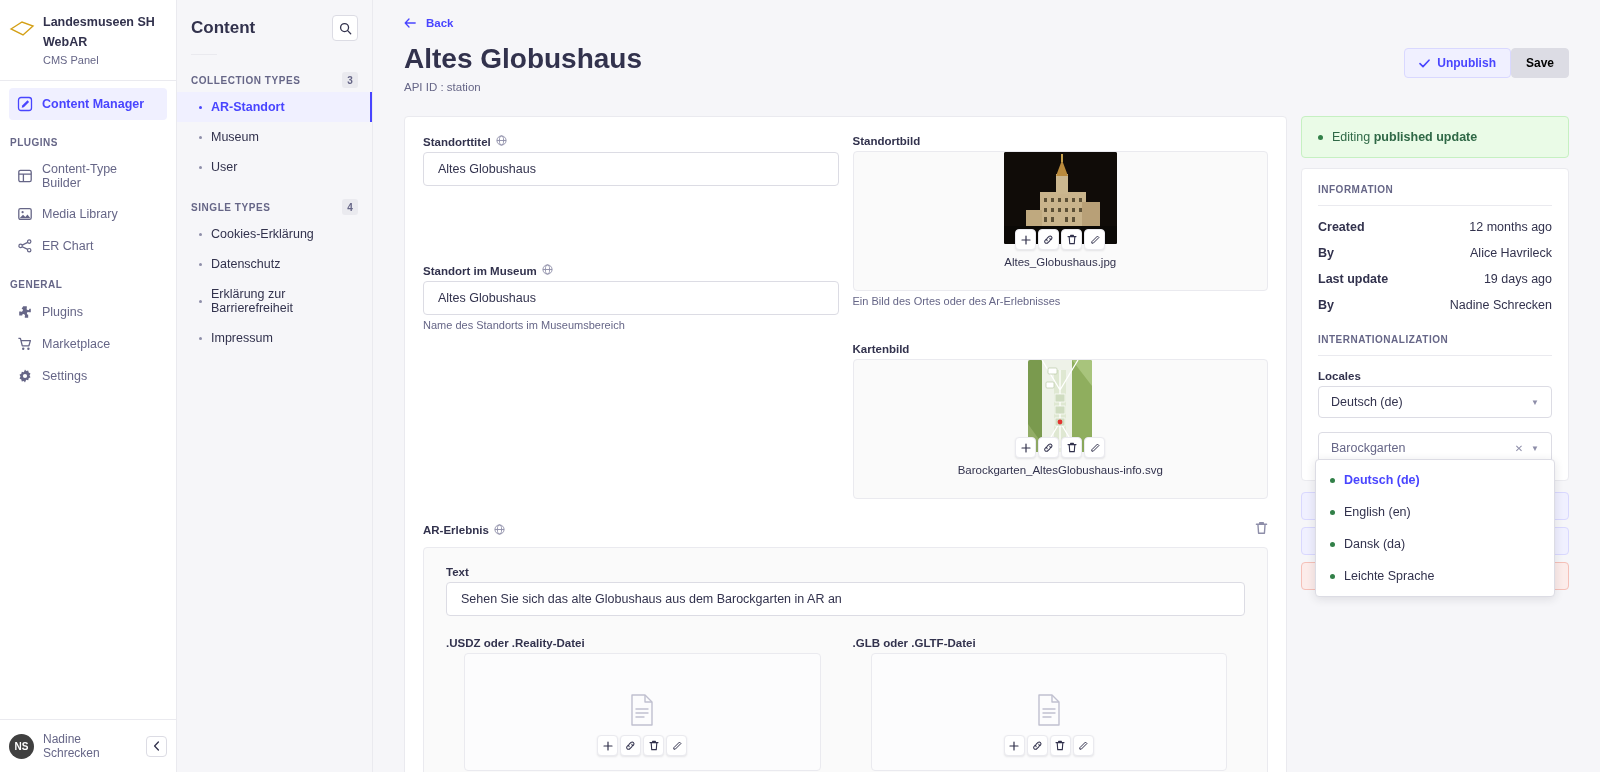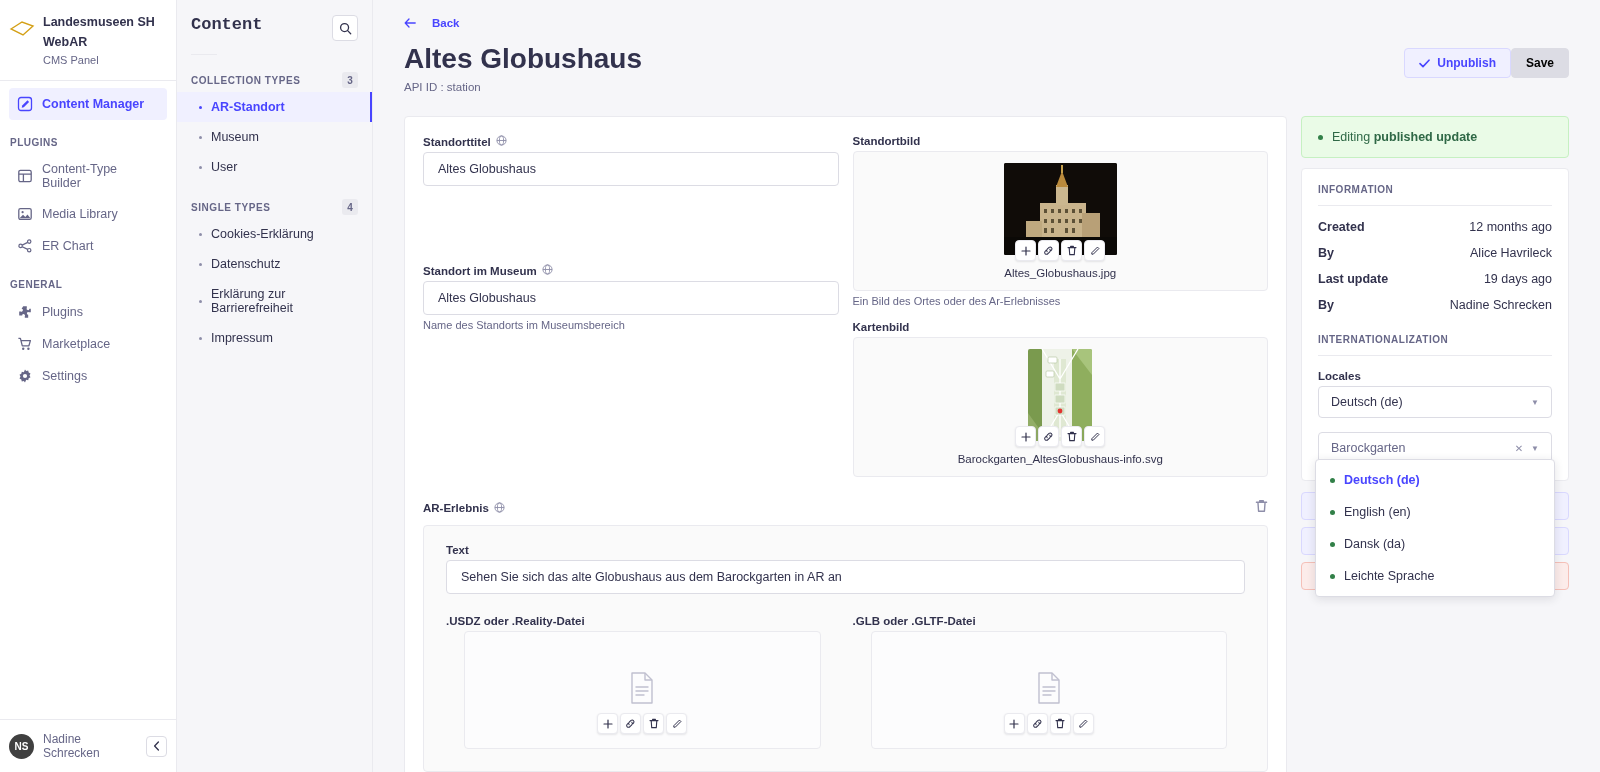--- a/index.html
+++ b/index.html
@@ -63,23 +63,22 @@
     font-size: 10px; color: #32324d; cursor: pointer; flex: 0 0 21px;
   }
 
   
   .listpanel {
     width: 196px; flex: 0 0 196px; height: 772px;
     background: #f6f6f9; border-right: 1px solid #eaeaef;
     padding-top: 9px;
   }
   .lp-head {
-    display: flex; align-items: flex-start; justify-content: space-between;
+    display: flex; align-items: center; justify-content: space-between;
     padding: 6px 14px 0 14px;
-    font-family: Liberation Mono, monospace;
   }
   .lp-title { font-size: 17px; font-weight: 700; color: #32324d; }
   .search-btn {
     width: 26px; height: 26px; border: 1px solid #dcdce4; border-radius: 4px;
     background: #fff; display: flex; align-items: center; justify-content: center;
     cursor: pointer;
   }
   .lp-rule { height: 1px; background: #eaeaef; width: 26px; margin: 13px 0 0 14px; }
 
   .lp-section {
@@ -109,21 +108,21 @@
     width: 2px; background: #4945ff;
   }
 
   
   .main {
     flex: 1 1 auto; height: 772px; background: #f6f6f9;
     overflow: hidden; position: relative;
   }
   .main-header { padding: 14px 31px 0 31px; }
   .back-link {
-    display: inline-flex; align-items: center; gap: 16px;
+    display: inline-flex; align-items: center; gap: 10px;
     color: #4945ff; font-size: 11.5px; font-weight: 600; cursor: pointer;
   }
   .title-row {
     display: flex; align-items: flex-start; justify-content: space-between;
     margin-top: 11px;
   }
   .entry-title { font-size: 28px; font-weight: 700; color: #32324d; line-height: 1.15; }
   .entry-apiid { font-size: 11.5px; color: #666687; margin-top: 6px; }
   .hdr-actions { display: flex; gap: 0; align-items: center; padding-top: 5px; }
   .btn {
@@ -151,21 +150,21 @@
   .txt-input {
     width: 100%; height: 34px; border: 1px solid #dcdce4; border-radius: 4px;
     background: #fff; font-size: 12.5px; color: #32324d;
     padding: 0 14px; font-family: "Liberation Sans", sans-serif;
   }
   .hint { font-size: 11px; color: #666687; margin-top: 4px; }
 
   .media-box {
     border: 1px solid #eaeaef; border-radius: 4px; background: #fafafa;
     height: 140px; display: flex; flex-direction: column;
-    align-items: center; justify-content: center; gap: 6px; position: relative;
+    align-items: center; gap: 6px; position: relative;
   }
   .thumb-wrap { position: relative; width: 113px; height: 92px; }
   .thumb { width: 113px; height: 92px; border-radius: 2px; overflow: hidden; }
   .thumb-img-building {
     width: 100%; height: 100%; background: #0d0a08; position: relative;
   }
   .thumb-img-map { width: 100%; height: 100%; background: #e9efe2; position: relative; }
   .media-actions {
     position: absolute; left: 50%; transform: translateX(-50%);
     bottom: -6px; display: flex; gap: 2px;
@@ -528,21 +527,21 @@
                     <svg width="10" height="10" viewBox="0 0 11 11">
                         <path d="M8.2 1.2 9.8 2.8 3.6 9H2v-1.6z" fill="none" stroke="#32324d" stroke-width="1.1" stroke-linejoin="round"></path>
                       </svg>
                   </span>
                 </div>
               </div>
               <div class="media-name">Altes_Globushaus.jpg</div>
             </div>
             <div class="hint">Ein Bild des Ortes oder des Ar-Erlebnisses</div>
 
-            <div class="field-label" style="margin-top:14px">Kartenbild</div>
+            <div class="field-label" style="margin-top:36px">Kartenbild</div>
             <div class="media-box">
               <div class="thumb-wrap" style="width:64px">
                 <div class="thumb" style="width:64px">
                   <div class="thumb-img-map">
                     <svg width="64" height="92" viewBox="0 0 64 92" style="display:block">
                       <rect width="64" height="92" fill="#eef2e8"></rect>
                       <rect x="0" y="0" width="14" height="92" fill="#7a9a4e"></rect>
                       <rect x="44" y="0" width="20" height="92" fill="#8fae5e"></rect>
                       <path d="M44 0 64 26v-26z" fill="#a8c47c"></path>
                       <path d="M0 64 20 92H0z" fill="#92ad66"></path>

